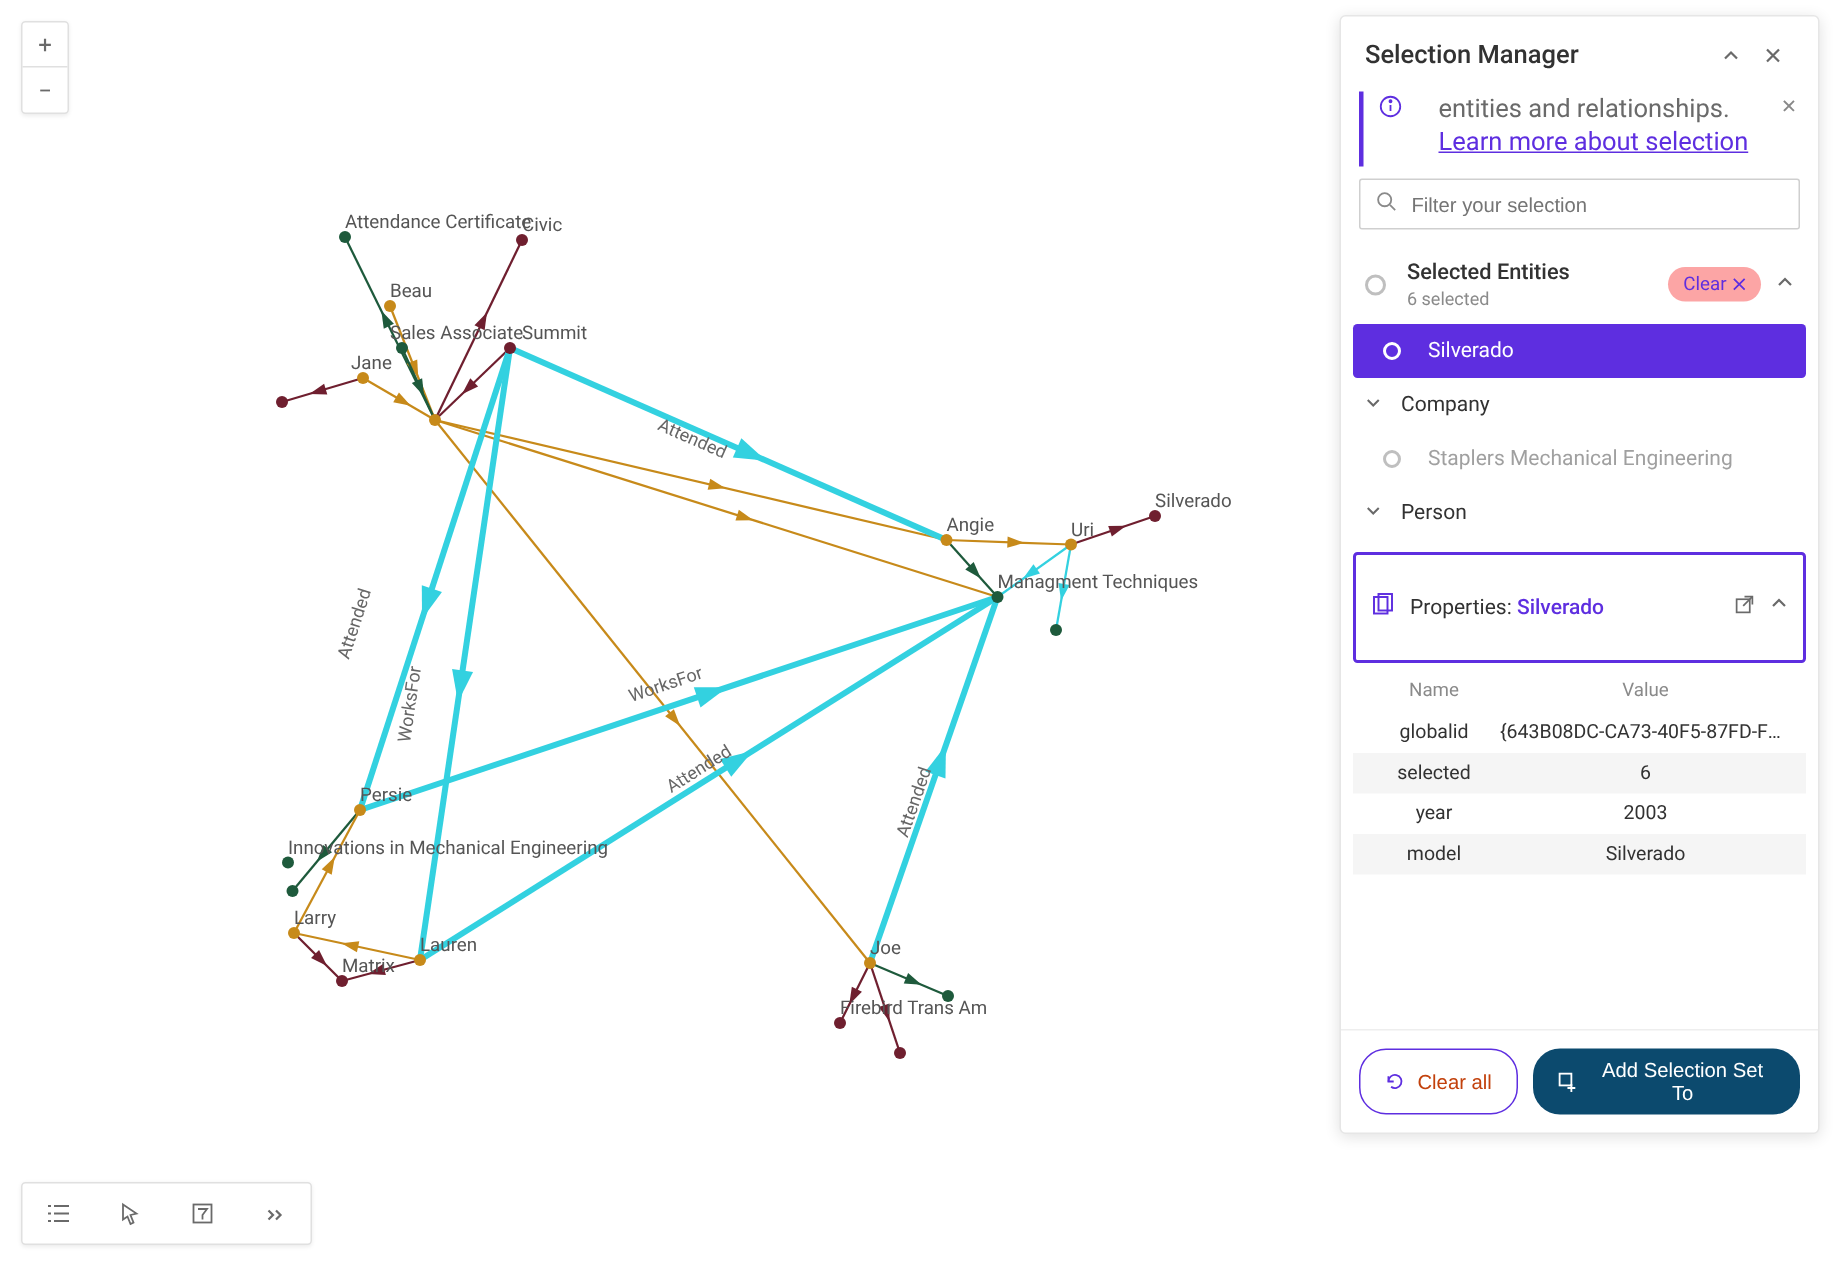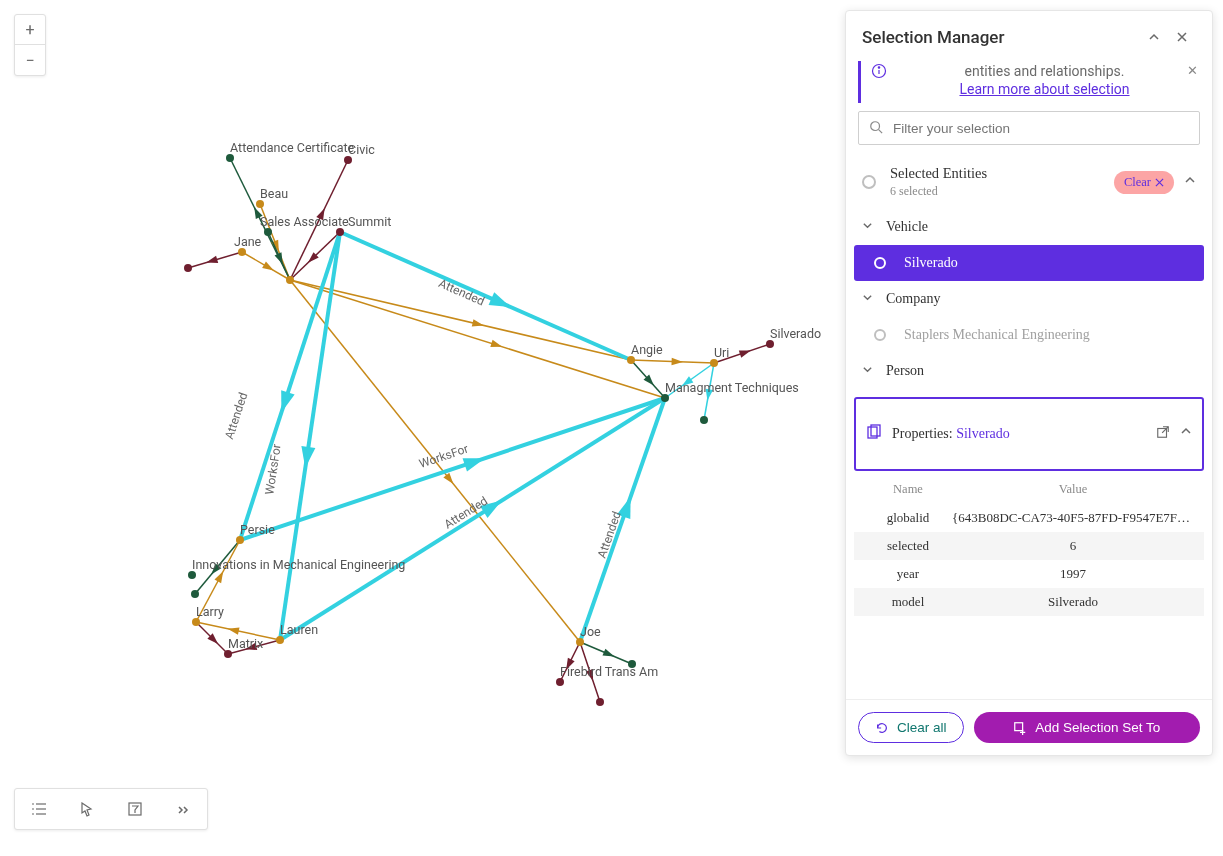--- a/index.html
+++ b/index.html
@@ -13,28 +13,28 @@
 
 .bottom-toolbar { position: absolute; bottom: 26px; left: 14px; display: flex; border: 1px solid #e0e0e0; border-radius: 3px; background: #fff; box-shadow: 0 1px 3px rgba(0,0,0,0.08); }
 .tb-btn { width: 48px; height: 40px; display: flex; align-items: center; justify-content: center; cursor: pointer; color: #6a6a6a; }
 
 
 .graph-area { position: absolute; top: 0; left: 0; width: 846px; height: 856px; }
 .graph-area svg { width: 100%; height: 100%; }
 .node-label { font-size: 12.5px; fill: #555; text-anchor: start; }
 
 
-.panel { position: absolute; top: 10px; right: 10px; width: 368px; height: 746px; background: #fff; border: 1px solid #e6e6e6; border-radius: 4px; box-shadow: 0 2px 10px rgba(0,0,0,0.12); display: flex; flex-direction: column; }
+.panel { position: absolute; top: 10px; right: 10px; width: 320px; height: 746px; background: #fff; border: 1px solid #e6e6e6; border-radius: 4px; box-shadow: 0 2px 10px rgba(0,0,0,0.12); display: flex; flex-direction: column; }
 .panel-header { display: flex; align-items: center; padding: 12px 16px 10px; }
 .panel-title { font-size: 17px; font-weight: 500; flex: 1; color: #323232; }
 .panel-header-icon { width: 28px; height: 28px; display: flex; align-items: center; justify-content: center; cursor: pointer; color: #6a6a6a; }
 
 .info-strip { margin: 0 12px 8px; border-left: 3px solid #5e2ee0; padding: 2px 8px 6px 10px; position: relative; }
 .info-icon { position: absolute; left: 10px; top: 2px; width: 16px; height: 16px; }
-.info-text { margin-left: 26px; font-size: 14px; color: #6a6a6a; text-align: center; }
+.info-text { margin-left: 40px; font-size: 17px; color: #6a6a6a; }
 .info-link { color: #5e2ee0; text-decoration: underline; cursor: pointer; display: inline-block; margin-top: 2px; }
 .info-close { position: absolute; right: 2px; top: 2px; cursor: pointer; color: #888; font-size: 13px; }
 
 .search-row { margin: 0 12px 10px; display: flex; align-items: center; border: 1px solid #cfcfcf; border-radius: 2px; height: 34px; padding: 0 10px; }
 .search-row input { flex: 1; border: none; outline: none; font-size: 13.5px; color: #555; }
 .search-icon { color: #8a8a8a; margin-right: 10px; }
 
 .section-header { display: flex; align-items: center; padding: 10px 16px; }
 .entity-dot { width: 14px; height: 14px; border-radius: 50%; border: 2px solid #bfbfbf; margin-right: 14px; flex-shrink: 0; }
 .section-title { font-size: 14.5px; font-weight: 500; color: #323232; }
@@ -61,24 +61,24 @@
 .props-actions span { cursor: pointer; }
 
 .props-table { margin: 4px 8px 0; flex: 1; overflow: auto; text-align: center; }
 .props-th { display: flex; padding: 7px 10px; font-size: 12.5px; color: #8a8a8a; }
 .props-row { display: flex; padding: 6px 10px; font-size: 13px; }
 .props-row:nth-child(even) { background: #f5f5f5; }
 .col-name { width: 88px; flex-shrink: 0; }
 .col-value { flex: 1; white-space: nowrap; overflow: hidden; text-overflow: ellipsis; }
 
 .panel-footer { display: flex; gap: 10px; padding: 12px; border-top: 1px solid #eee; margin-top: auto; }
-.btn-outline { flex: 0 0 auto; border: 1px solid #5e2ee0; color: #0f766e; background: #fff; border-radius: 18px; padding: 7px 16px; font-size: 13.5px; cursor: pointer; display: flex; align-items: center; gap: 8px; }
-.btn-primary { flex: 1; border: none; background: #a21caf; color: #fff; border-radius: 18px; padding: 7px 16px; font-size: 13.5px; cursor: pointer; display: flex; align-items: center; justify-content: center; gap: 8px; }
-
-.scroll-region { flex: 1; display: flex; flex-direction: column; overflow: hidden; font-family: Liberation Serif, serif; }
+.btn-outline { flex: 0 0 auto; border: 1px solid #5e2ee0; color: #c2410c; background: #fff; border-radius: 18px; padding: 7px 16px; font-size: 13.5px; cursor: pointer; display: flex; align-items: center; gap: 8px; }
+.btn-primary { flex: 1; border: none; background: #0c4a6e; color: #fff; border-radius: 18px; padding: 7px 16px; font-size: 13.5px; cursor: pointer; display: flex; align-items: center; justify-content: center; gap: 8px; }
+
+.scroll-region { flex: 1; display: flex; flex-direction: column; overflow: hidden; }
 </style>
 </head>
 <body>
 
 <div class="zoom-controls">
   <div class="zoom-btn">+</div>
   <div class="zoom-btn">−</div>
 </div>
 
 <div class="bottom-toolbar">
@@ -330,26 +330,20 @@
           </svg>
       </div>
       <div class="chev-small">
         <svg width="12" height="12" viewBox="0 0 12 12" fill="none" stroke="currentColor" stroke-width="1.5">
             <path d="M2 8 L6 4 L10 8"></path>
           </svg>
       </div>
     </div>
 
     <div id="groups-container">
-        <div class="group-row">
-          <span class="group-chev"><svg width="11" height="11" viewBox="0 0 12 12" fill="none" stroke="currentColor" stroke-width="1.5">
-              <path d="M2 4 L6 8 L10 4"></path>
-            </svg></span>
-          <span class="group-label">Vehicle</span>
-        </div>
         <div class="item-row selected">
           <div class="entity-dot-sm"></div>
           <span class="item-label">Silverado</span>
         </div>
         <div class="group-row">
           <span class="group-chev"><svg width="11" height="11" viewBox="0 0 12 12" fill="none" stroke="currentColor" stroke-width="1.5">
               <path d="M2 4 L6 8 L10 4"></path>
             </svg></span>
           <span class="group-label">Company</span>
         </div>
@@ -400,21 +394,21 @@
           <div class="props-row">
             <div class="col-name">globalid</div>
             <div class="col-value">{643B08DC-CA73-40F5-87FD-F9547E7F99...</div>
           </div>
           <div class="props-row">
             <div class="col-name">selected</div>
             <div class="col-value">6</div>
           </div>
           <div class="props-row">
             <div class="col-name">year</div>
-            <div class="col-value">1997</div>
+            <div class="col-value">2003</div>
           </div>
           <div class="props-row">
             <div class="col-name">model</div>
             <div class="col-value">Silverado</div>
           </div>
         </div>
     </div>
   </div>
 
   <div class="panel-footer">

